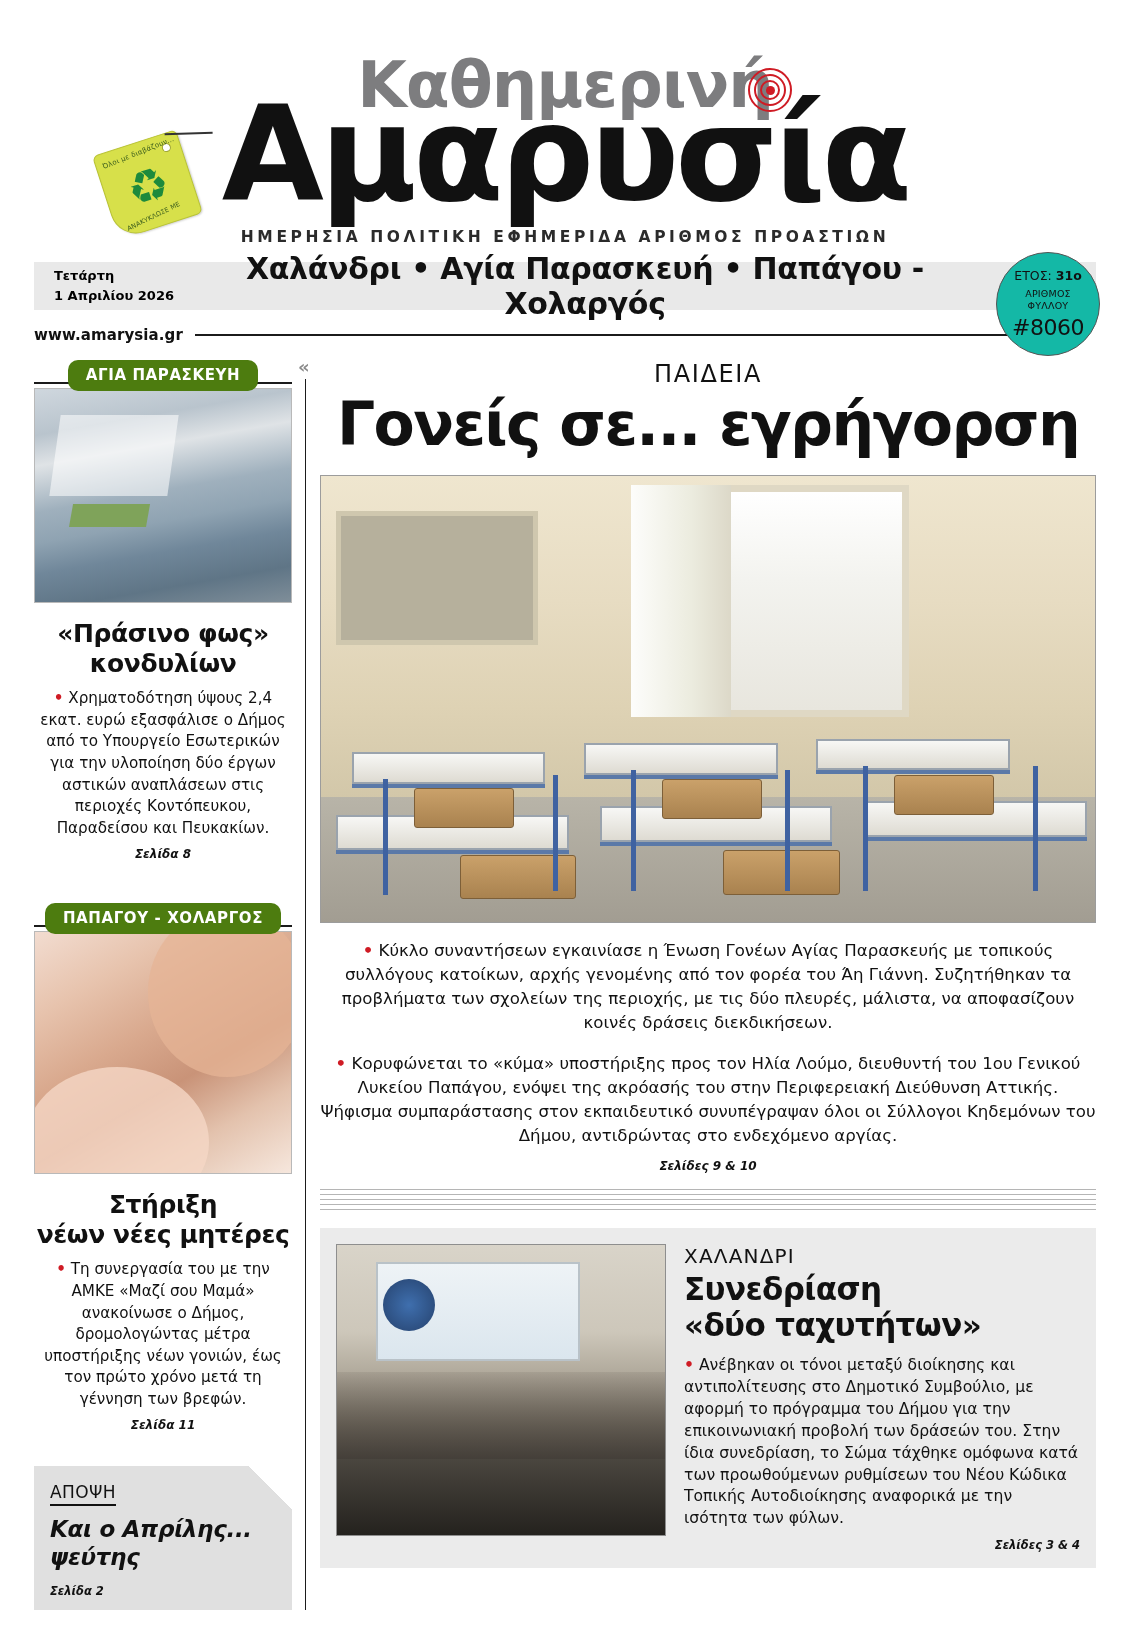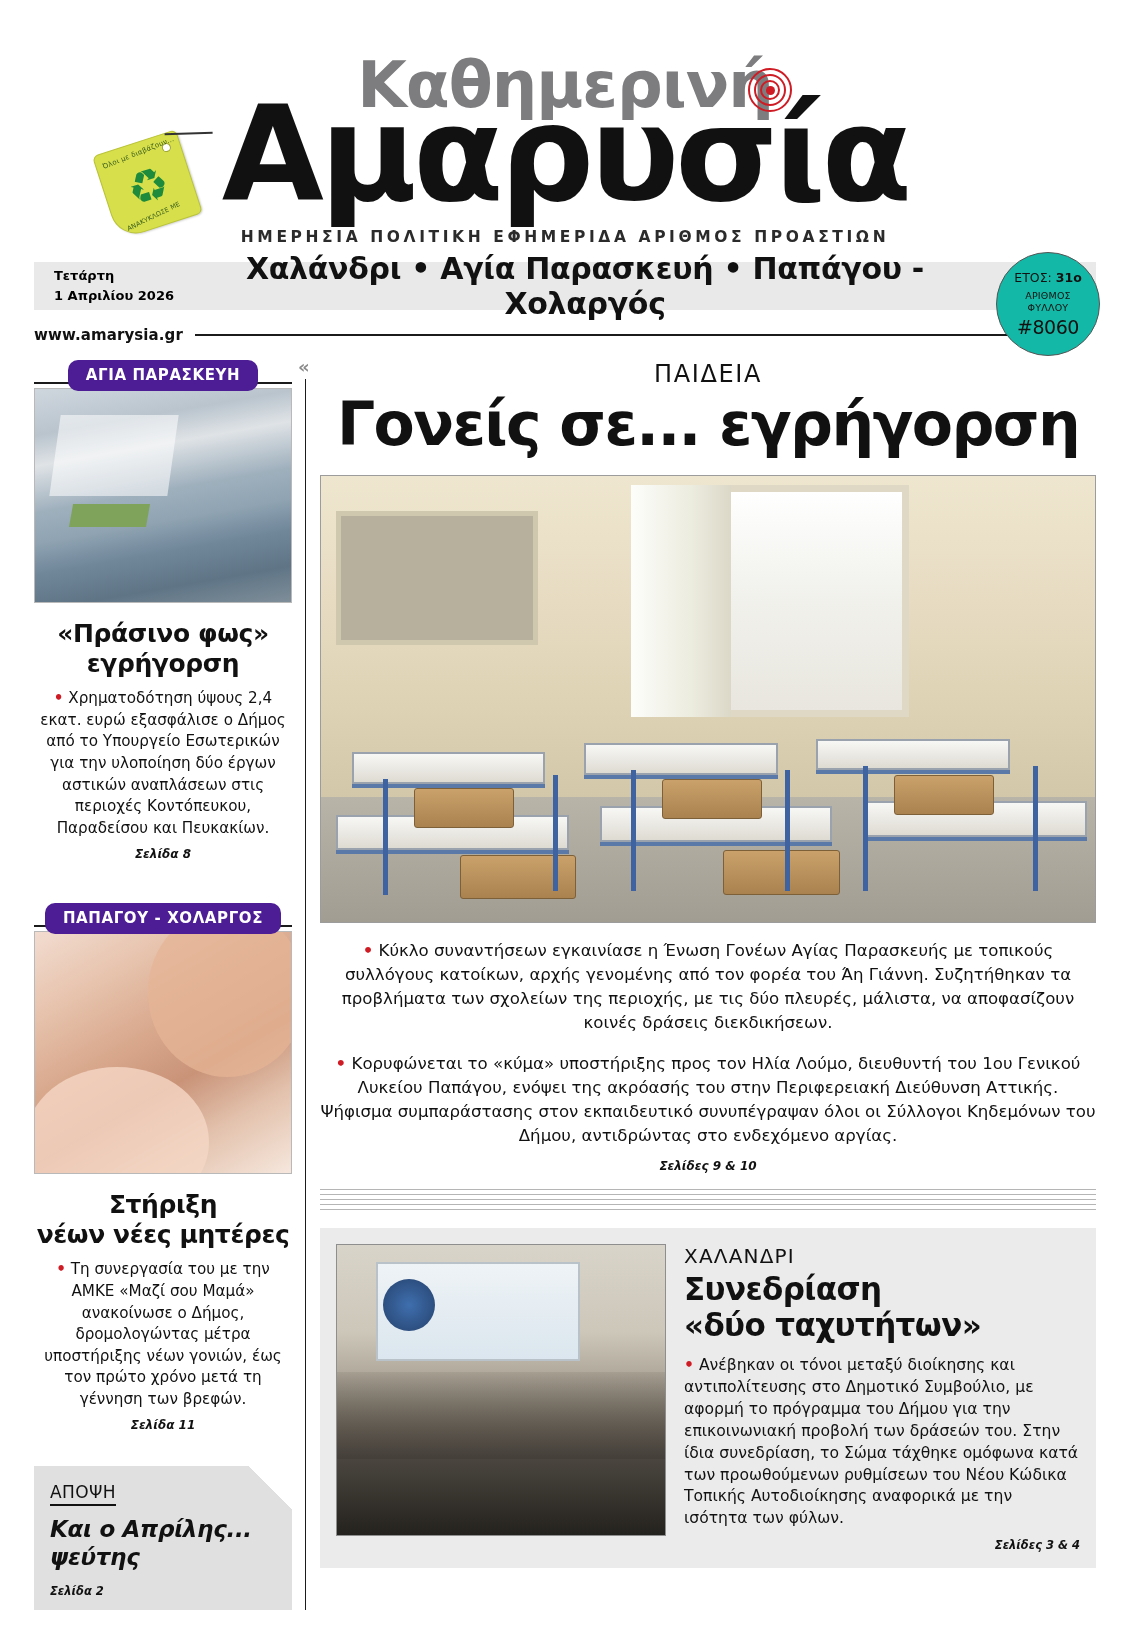--- a/index.html
+++ b/index.html
@@ -82,41 +82,41 @@
   .issue-badge {
     position: absolute; right: 30px; top: 252px;
     width: 104px; height: 104px; border-radius: 50%;
     border: 1.6px solid #555; background: #14b8a6;
     display:flex; flex-direction:column; align-items:center; justify-content:center;
     text-align:center; z-index: 5;
   }
   .issue-year { font-size: 12.5px; font-weight:400; color:#111; margin-bottom:5px;}
   .issue-year b { font-weight: 700; }
   .issue-label { font-size: 9.5px; line-height: 1.25; color:#111; letter-spacing:.2px;}
-  .issue-num { font-size: 19px; font-weight: 400; color:#111; margin-top:3px; letter-spacing:-.5px;}
+  .issue-num { font-size: 22px; font-weight: 400; color:#111; margin-top:3px; letter-spacing:-.5px;}
 
   .urlrow { position: relative; margin: 14px 34px 0 34px; height: 22px; display:flex; align-items:center;}
   .urlrow .url { font-size: 15px; font-weight: 700; color:#111; letter-spacing:.1px; white-space:nowrap;}
   .urlrow .rule { flex:1; height:1.4px; background:#1b1b1b; margin-left: 12px; margin-right: 64px;}
 
   
   .content { position:relative; margin: 14px 34px 0 34px; display:flex; gap: 0; }
   .col-left { width: 258px; }
   .divider-col { width: 28px; position: relative; }
   .vrule { position:absolute; left: 13px; top: 8px; bottom: 0; width: 1.2px; background:#1b1b1b; }
   .quote-mark {
     position:absolute; left: 4px; top: -6px; background:#fff;
     font-size: 18px; color:#8a8a8a; padding: 2px 2px; font-weight:700;
   }
   .col-right { flex: 1; }
 
   
   .kicker-wrap { position:relative; margin-bottom: 4px; }
   .kicker {
-    display:inline-block; background:#4c1d95; color:#fff;
+    display:inline-block; background:#4d7c0f; color:#fff;
     font-size: 15px; font-weight: 700; letter-spacing: .6px;
     padding: 6px 18px 7px 18px; border-radius: 10px;
     position: relative; z-index: 2;
   }
   .kicker-row { text-align:center; }
   .kicker-rule { height: 2.2px; background:#1b1b1b; margin-top: -9px; position:relative; z-index:1;}
 
   .thumb { width:100%; border:1px solid #b9b9b9; display:block; }
   .thumb-1 { height: 215px; background:
       linear-gradient(170deg,#cfd7de 0%,#b9c4cd 18%,#dfe3e6 30%,#9fb0bd 48%,#8fa3b2 60%,#70879a 72%,#5f7586 86%,#7f8e99 100%);
@@ -270,21 +270,21 @@
       <div>
         <div class="kicker-wrap">
           <div class="kicker-row">
             <span class="kicker">ΑΓΙΑ ΠΑΡΑΣΚΕΥΗ</span>
           </div>
           <div class="kicker-rule"></div>
         </div>
         <div class="thumb thumb-1"></div>
         <div class="side-title">
           <span>«Πράσινο φως»</span><br>
-          <span>εγρήγορση</span>
+          <span>κονδυλίων</span>
         </div>
         <div class="side-body">
           <span class="bullet">•</span>
           <span>Χρηματοδότηση ύψους 2,4 εκατ. ευρώ εξασφάλισε ο Δήμος από το Υπουργείο Εσωτερικών για την υλοποίηση δύο έργων αστικών αναπλάσεων στις περιοχές Κοντόπευκου, Παραδείσου και Πευκακίων.</span>
         </div>
         <div class="pageref">Σελίδα 8</div>
       </div>
 
       <div class="gap-lg"></div>
 

